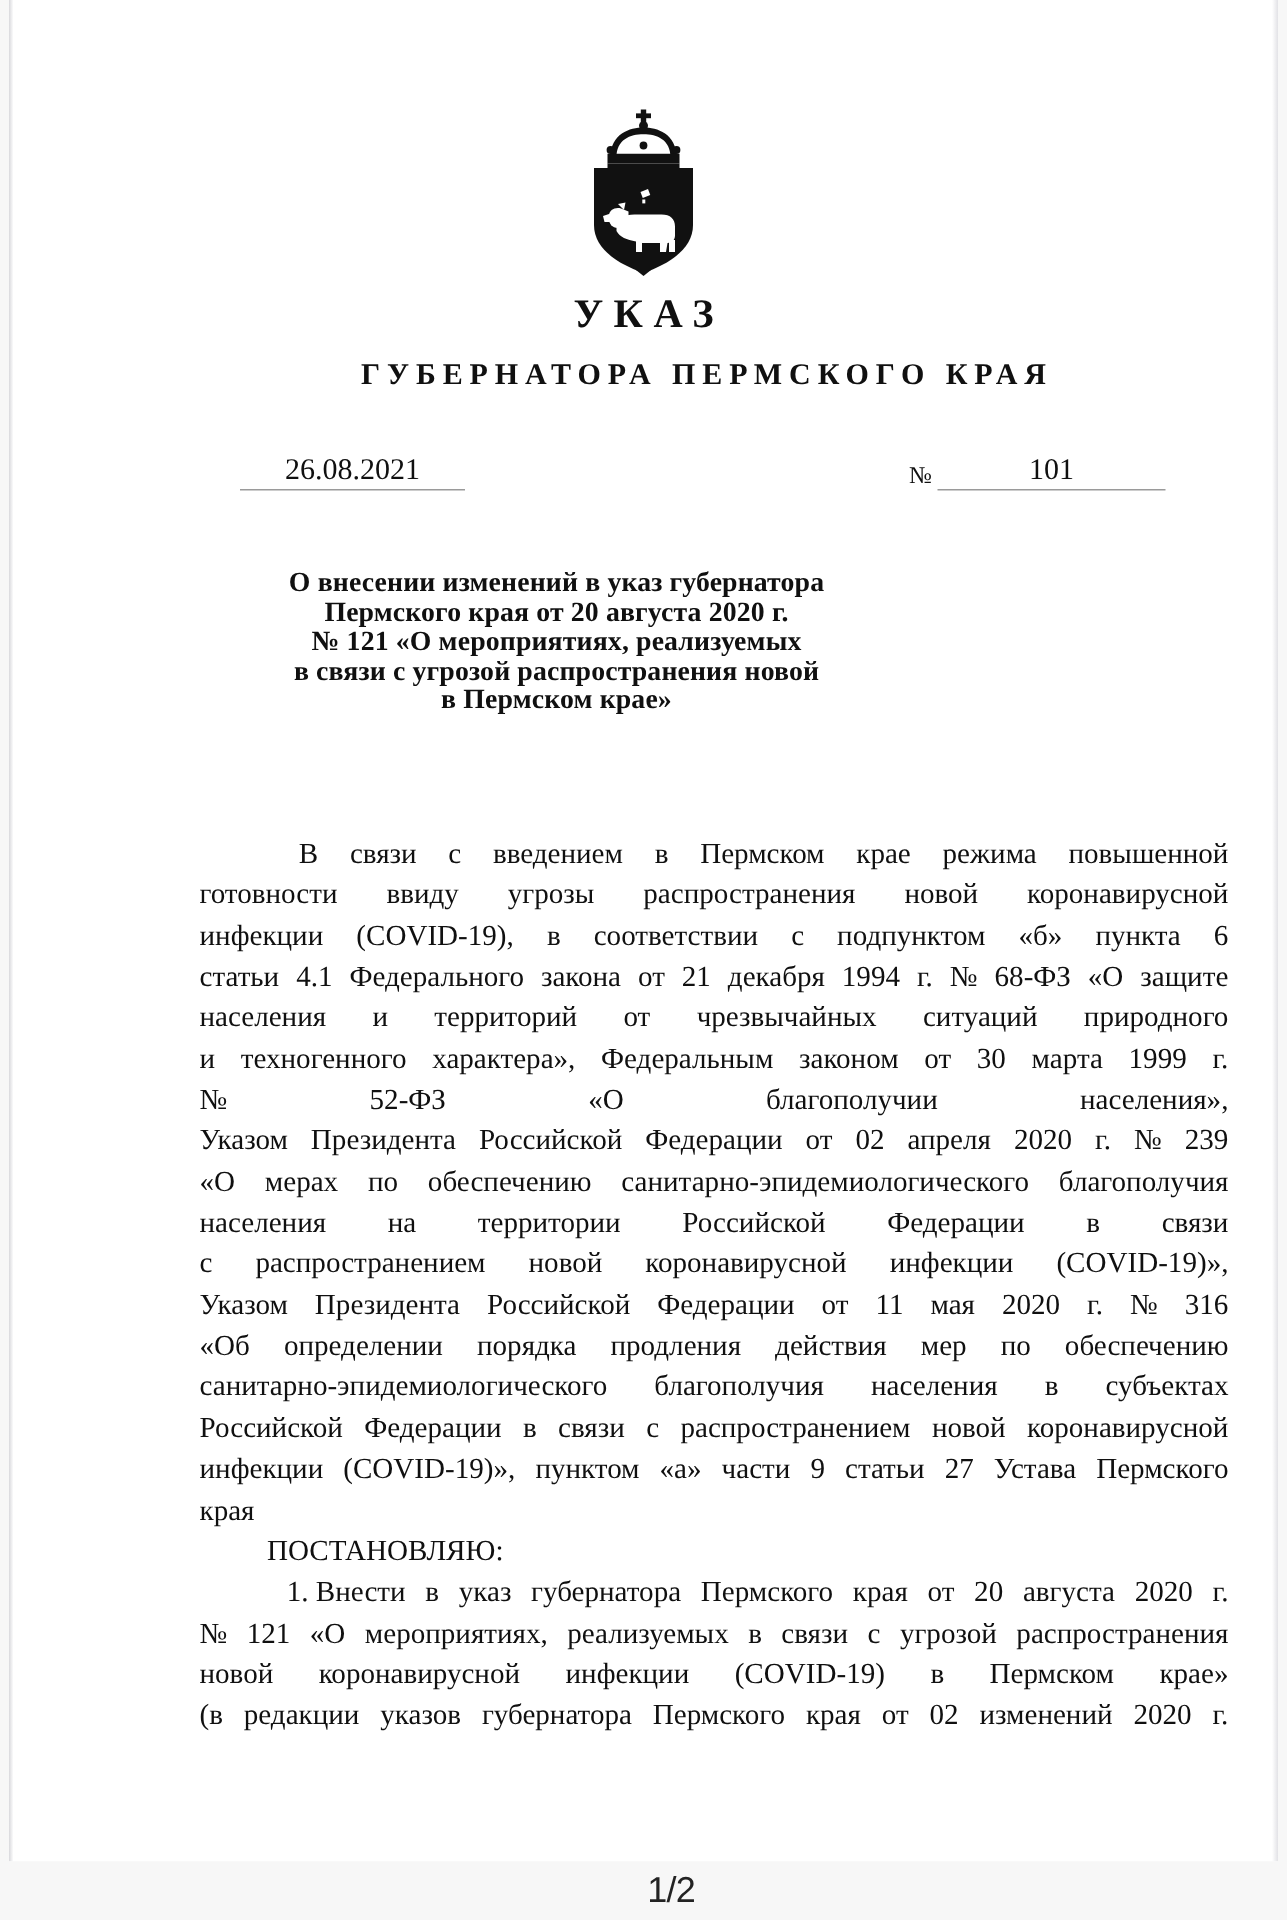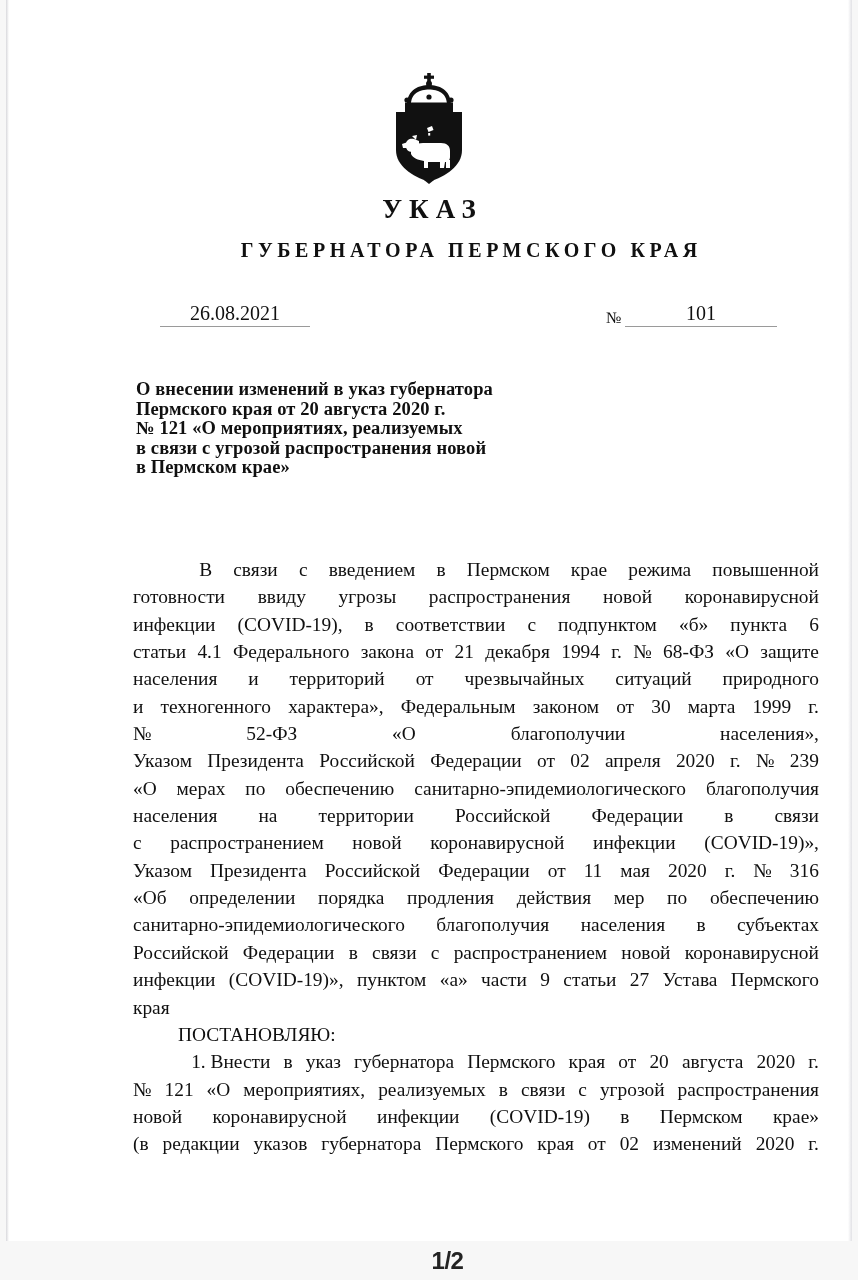--- a/index.html
+++ b/index.html
@@ -135,20 +135,21 @@
   
   .subject {
     position: absolute;
     left: 130px;
     top: 380px;
     width: 470px;
     font-size: 18.5px;
     font-weight: bold;
     line-height: 19.6px;
     letter-spacing: 0.1px;
+    text-align: center;
   }
   .subject div { white-space: nowrap; }
 
   
   .body {
     position: absolute;
     left: 127px;
     top: 556px;
     width: 686px;
     font-size: 19.4px;
@@ -180,21 +181,21 @@
     width: 858px;
     height: 39px;
     background: #f7f7f7;
     display: flex;
     align-items: center;
     justify-content: center;
   }
   .pager-label {
     font-family: "Liberation Sans", "DejaVu Sans", sans-serif;
     font-size: 24px;
-    font-weight: bold;
+    font-weight: normal;
     color: #232323;
     letter-spacing: -0.5px;
     margin-left: 37px;
   }
 </style>
 </head>
 <body>
 
 <div class="viewer">
 

